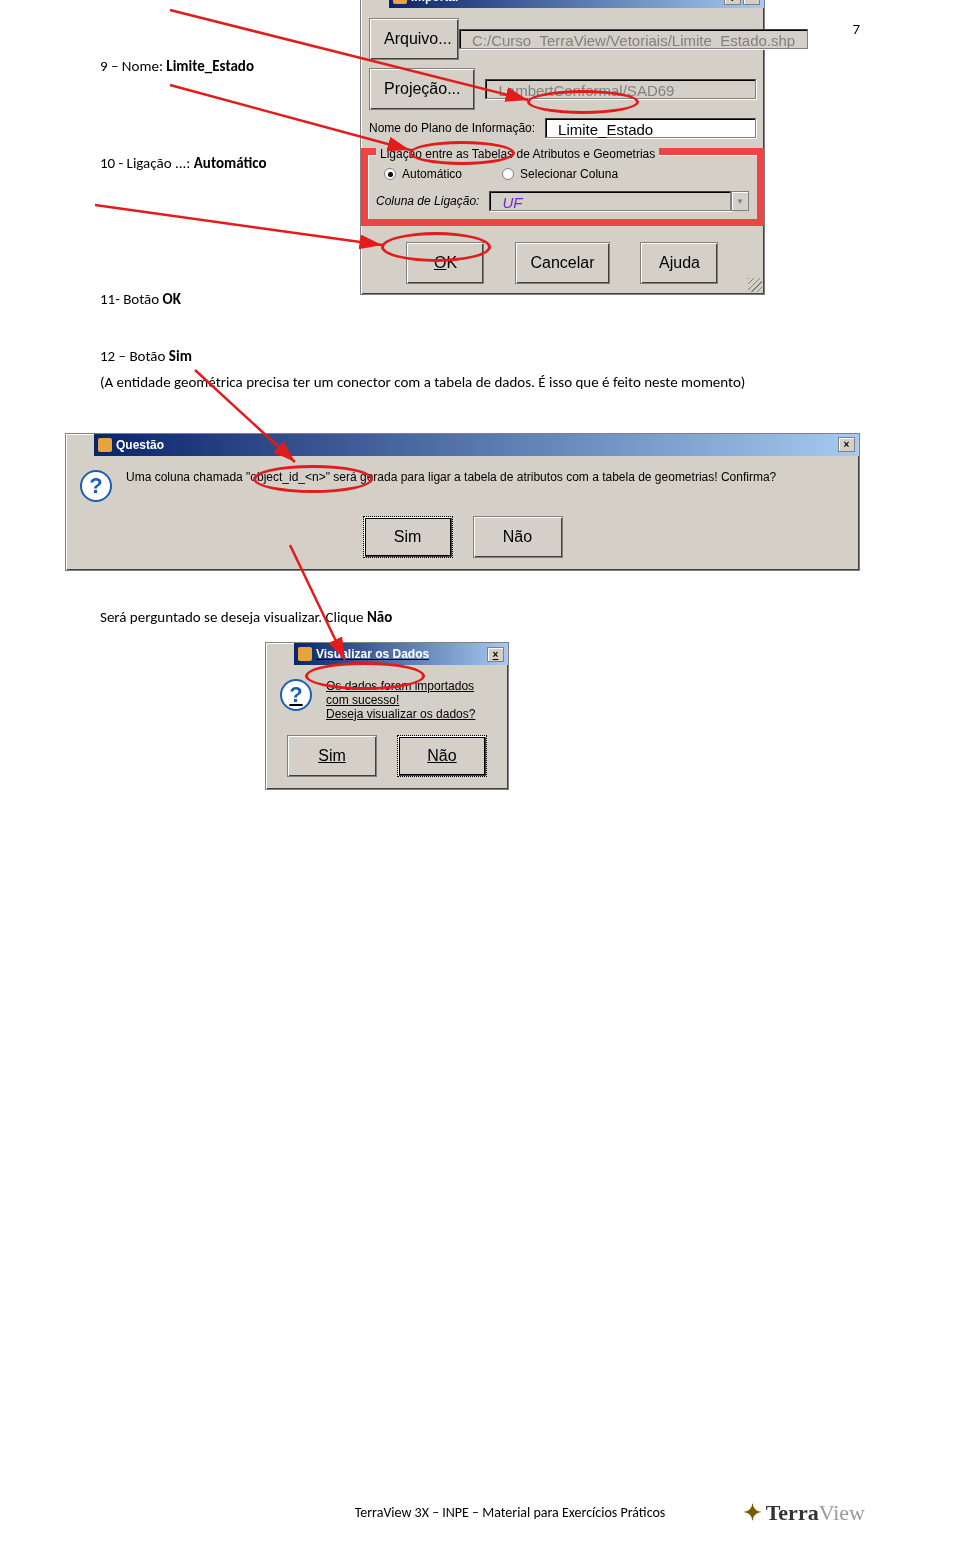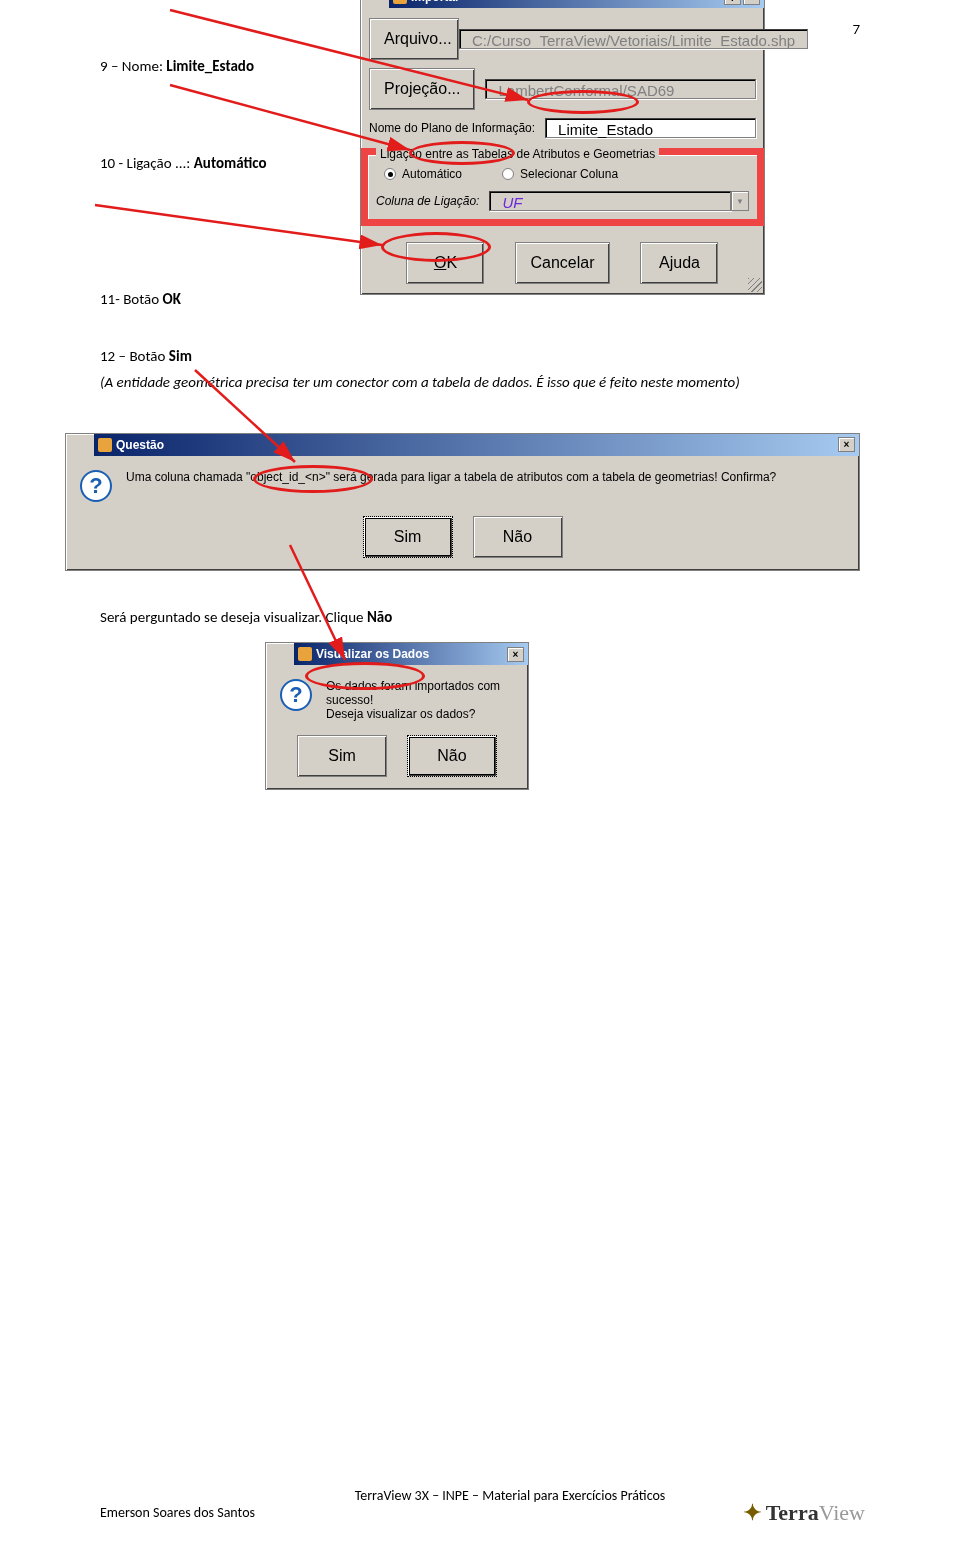--- a/index.html
+++ b/index.html
@@ -19,21 +19,21 @@
   }
   .content {
     padding: 55px 100px 0 100px;
     position: relative;
   }
   .step-line {
     font-size: 15px;
     line-height: 1.5;
     margin-bottom: 4px;
   }
-  .italic { font-style: italic; }
+  .italic { }
   .bold { font-weight: bold; }
 
   .dialog {
     position: absolute;
     background: #d4d0c8;
     border: 1px solid #808080;
     font-family: Tahoma, Arial, sans-serif;
     box-shadow: 1px 1px 0 #fff inset, -1px -1px 0 #404040 inset;
   }
   .titlebar {
@@ -361,21 +361,21 @@
   </svg>
 
   <div style="height:35px"></div>
 
   <p class="step-line">
     <span>Será perguntado se deseja visualizar. Clique </span><span class="bold">Não</span>
   </p>
 
   <div style="height:10px"></div>
 
-  <div class="dialog" style="position:relative; left:165px; width:264px;">
+  <div class="dialog" style="position:relative; left:165px; width:244px;text-decoration:underline;">
     <div class="titlebar">
       <span class="title-icon"></span>
       <span>Visualizar os Dados</span>
       <div class="title-btns">
         <div class="title-btn">×</div>
       </div>
     </div>
     <div class="msgbox-body">
       <div class="q-icon">?</div>
       <div>
@@ -391,19 +391,18 @@
 
   <div class="red-ellipse" style="left:305px; top:662px; width:120px; height:28px;"></div>
   <svg class="arrow" style="left:0;top:0;width:960px;height:780px;">
     <line x1="290" y1="545" x2="345" y2="660" stroke="#e21b1b" stroke-width="2.5" marker-end="url(#ah)"></line>
   </svg>
 
 </div>
 
 <div class="footer">
   <div class="footer-line1">TerraView 3X – INPE – Material para Exercícios Práticos</div>
-  <div class="footer-line2">Emerson Soares dos Santos</div>
 </div>
 
 <div class="logo">
   <span class="logo-glyph">✦</span>
   <span class="logo-text"><span class="dark">Terra</span><span class="light">View</span></span>
 </div>
 
 </body></html>

